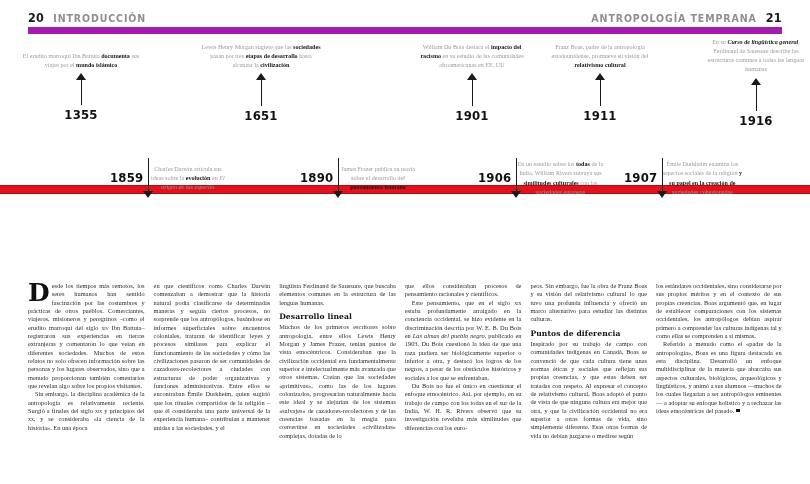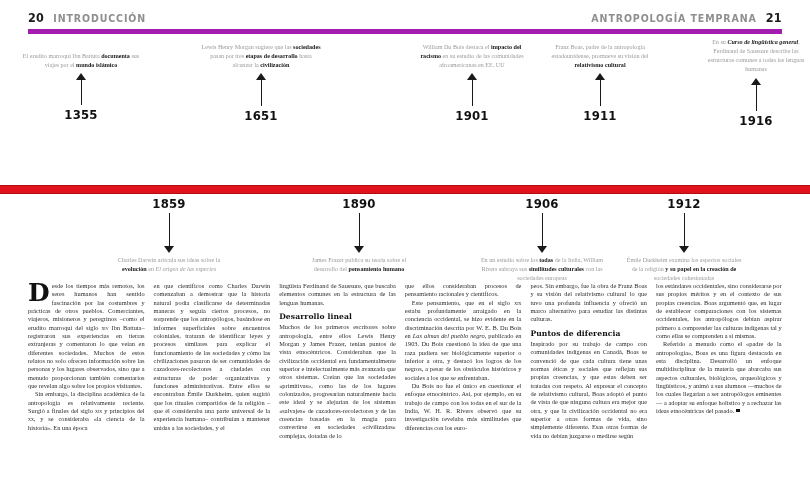--- a/index.html
+++ b/index.html
@@ -9,21 +9,21 @@
     font-family: "Liberation Serif", serif;
     overflow: hidden;
   }
   .page { position: relative; width: 810px; height: 484px; }
 
   
   .runhead {
     position: absolute; left: 28px; right: 28px; top: 10px;
     height: 24px;
     display: flex; align-items: flex-start; justify-content: space-between;
-    border-bottom: 5px solid #a21caf;
+    border-bottom: 7px solid #a21caf;
     padding-bottom: 4px;
   }
   .rh-group { display: flex; align-items: baseline; gap: 9px; }
   .folio {
     font-family: "DejaVu Sans Condensed", "Liberation Sans", sans-serif;
     font-weight: bold; font-size: 12.5px; color: #1a1a1a;
     letter-spacing: .3px;
   }
   .rh-title {
     font-family: "DejaVu Sans Condensed", "Liberation Sans", sans-serif;
@@ -64,21 +64,21 @@
     border-left: 5.5px solid transparent; border-right: 5.5px solid transparent;
   }
   .stem.up .head { top: 0; border-bottom: 7px solid #1a1a1a; }
   .stem.down .head { bottom: 0; border-top: 7px solid #1a1a1a; }
 
   
   .event.above { display: flex; flex-direction: column; align-items: center; }
   .event.above .stem { margin-top: 3px; }
   .event.above .year { margin-top: 2px; }
   
-  .event.below { display: flex; flex-direction: column; align-items: center; margin-top: 40px; }
+  .event.below { display: flex; flex-direction: row; align-items: center; }
   .event.below .stem { margin-top: 2px; }
   .event.below .blurb { margin-top: 3px; }
 
   
   .columns {
     position: absolute; left: 28px; top: 282px; width: 754px; height: 196px;
     display: flex; gap: 0;
   }
   .col { width: 125.6px; padding-right: 9px; }
   .col p {
@@ -187,21 +187,21 @@
     <div class="event below" style="left:478px; width:128px; top:118px;text-align:center;">
       <div class="year">1906</div>
       <div class="stem down" style="height:40px;">
         <div class="line" style="top:0; height:34px;"></div>
         <div class="head"></div>
       </div>
       <div class="blurb">En un estudio sobre los <b>todas</b> de la India, William Rivers subraya sus <b>similitudes culturales</b> con las sociedades europeas</div>
     </div>
 
     <div class="event below" style="left:624px; width:120px; top:118px;">
-      <div class="year">1912</div>
+      <div class="year">1907</div>
       <div class="stem down" style="height:40px;">
         <div class="line" style="top:0; height:34px;"></div>
         <div class="head"></div>
       </div>
       <div class="blurb">Émile Durkheim examina los aspectos sociales de la religión <b>y su papel en la creación de</b> sociedades cohesionadas</div>
     </div>
   </div>
 
   <div class="columns">
 

